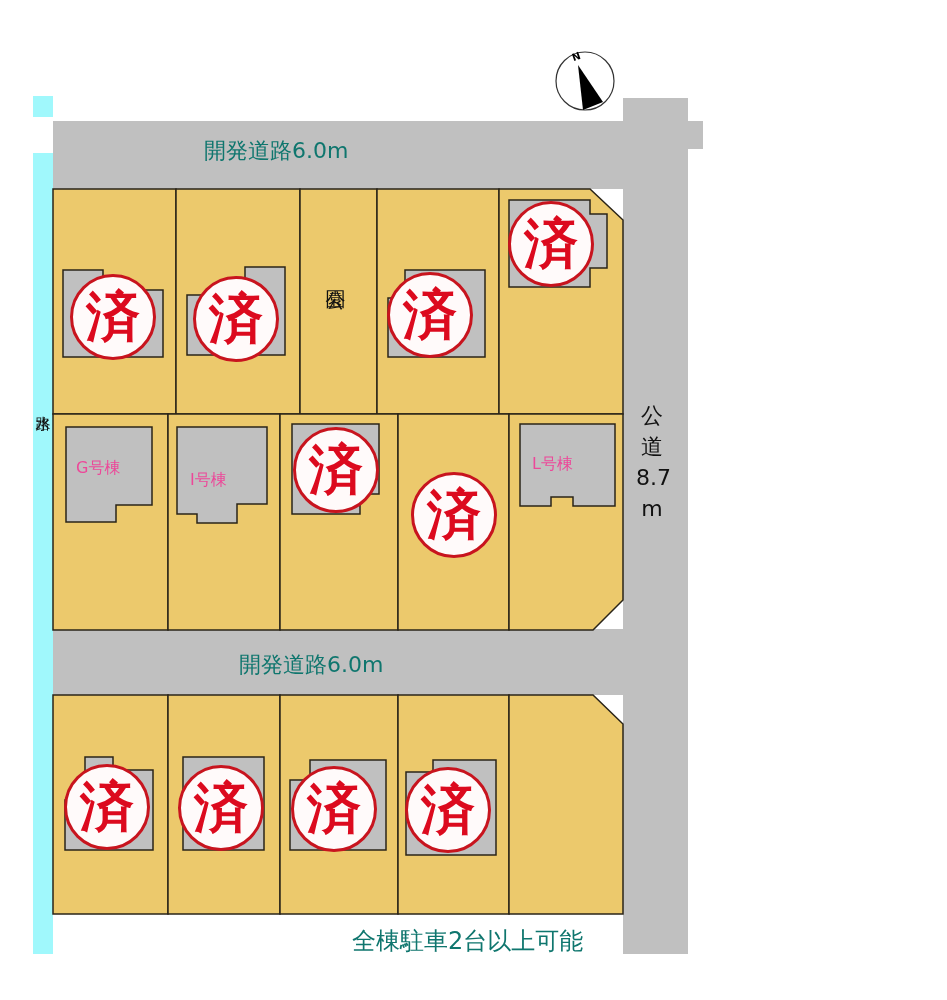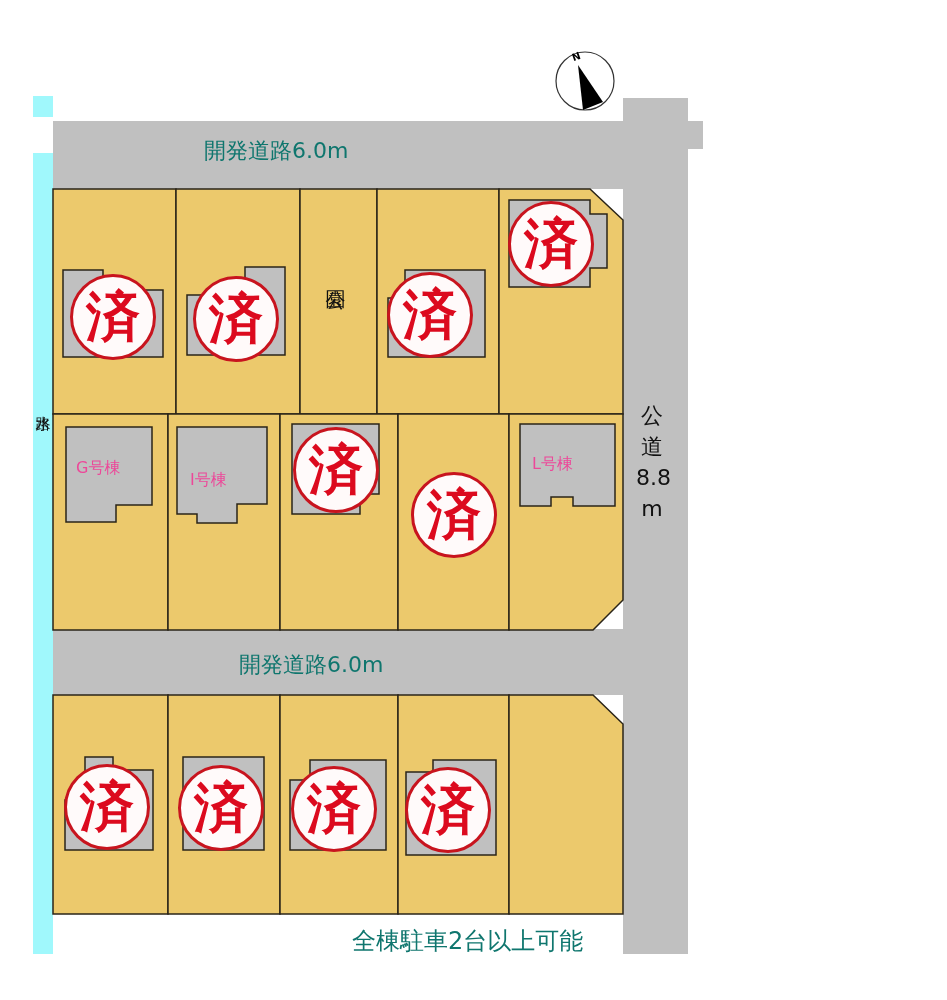--- a/index.html
+++ b/index.html
@@ -29,21 +29,21 @@
 <div class="abs road" style="left:680px;top:121px;width:23px;height:28px;"></div>
 <div class="abs road" style="left:623px;top:121px;width:65px;height:833px;"></div>
 <div class="abs road" style="left:53px;top:629px;width:635px;height:66px;"></div>
 
 <div class="abs label" style="left:204px;top:136px;font-size:22px;">開発道路6.0m</div>
 <div class="abs label" style="left:239px;top:650px;font-size:22px;">開発道路6.0m</div>
 
 <div class="abs" style="left:636px;top:400px;width:32px;text-align:center;font-size:22px;line-height:31px;color:#111;">
   <div>公</div>
   <div>道</div>
-  <div>8.8</div>
+  <div>8.7</div>
   <div>m</div>
 </div>
 
 <svg width="947" height="1000">
   <g fill="#ecc96c" stroke="#2a2418" stroke-width="1.5">
 
     <rect x="53" y="189" width="123" height="225"></rect>
     <rect x="176" y="189" width="124" height="225"></rect>
     <rect x="300" y="189" width="77" height="225"></rect>
     <rect x="377" y="189" width="122" height="225"></rect>

